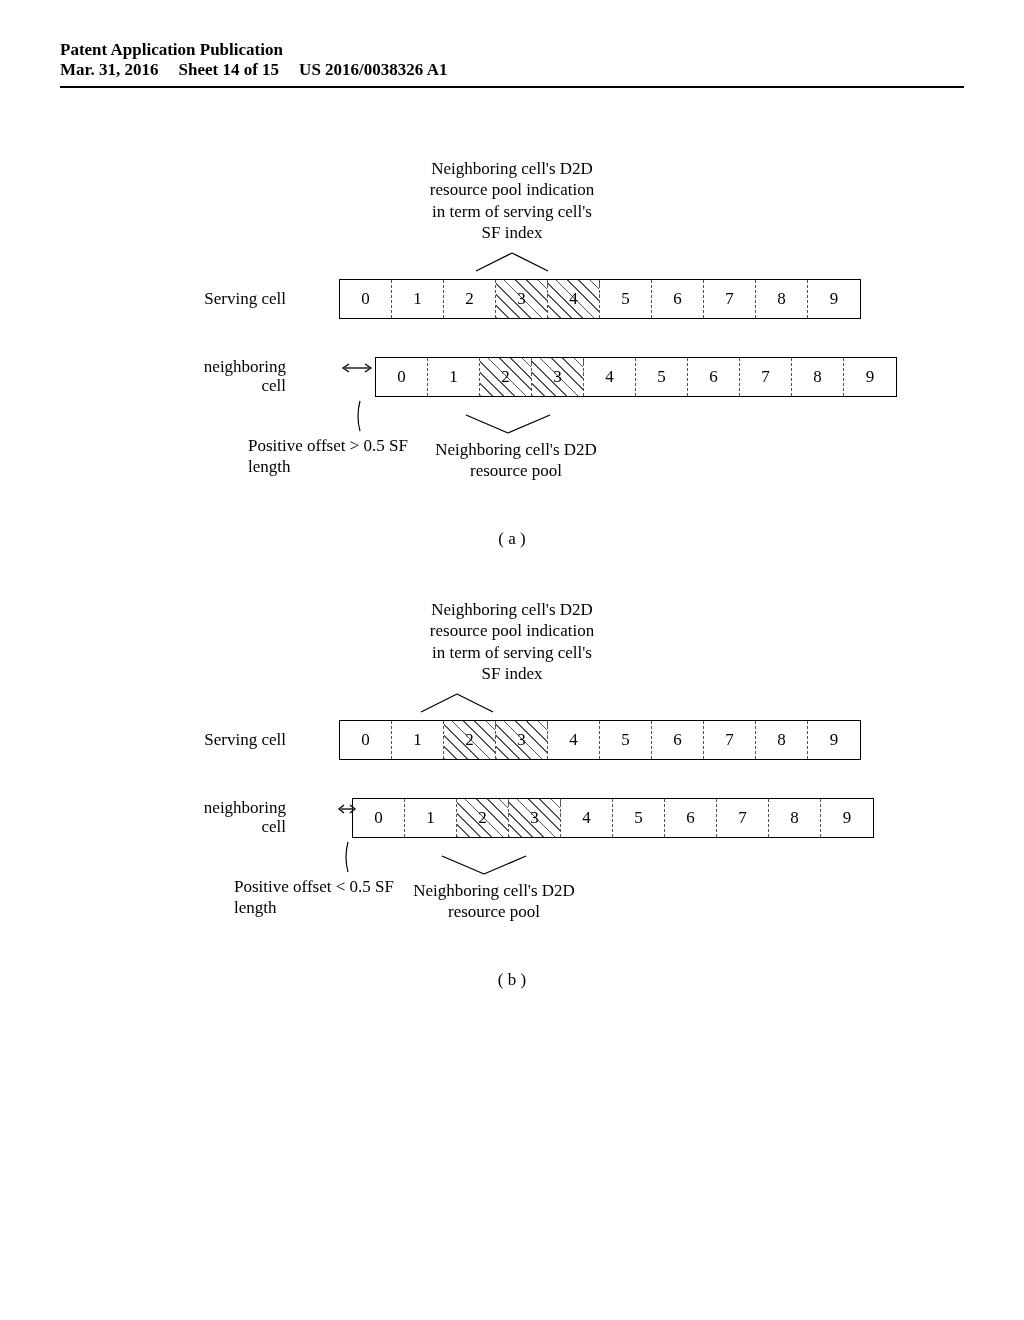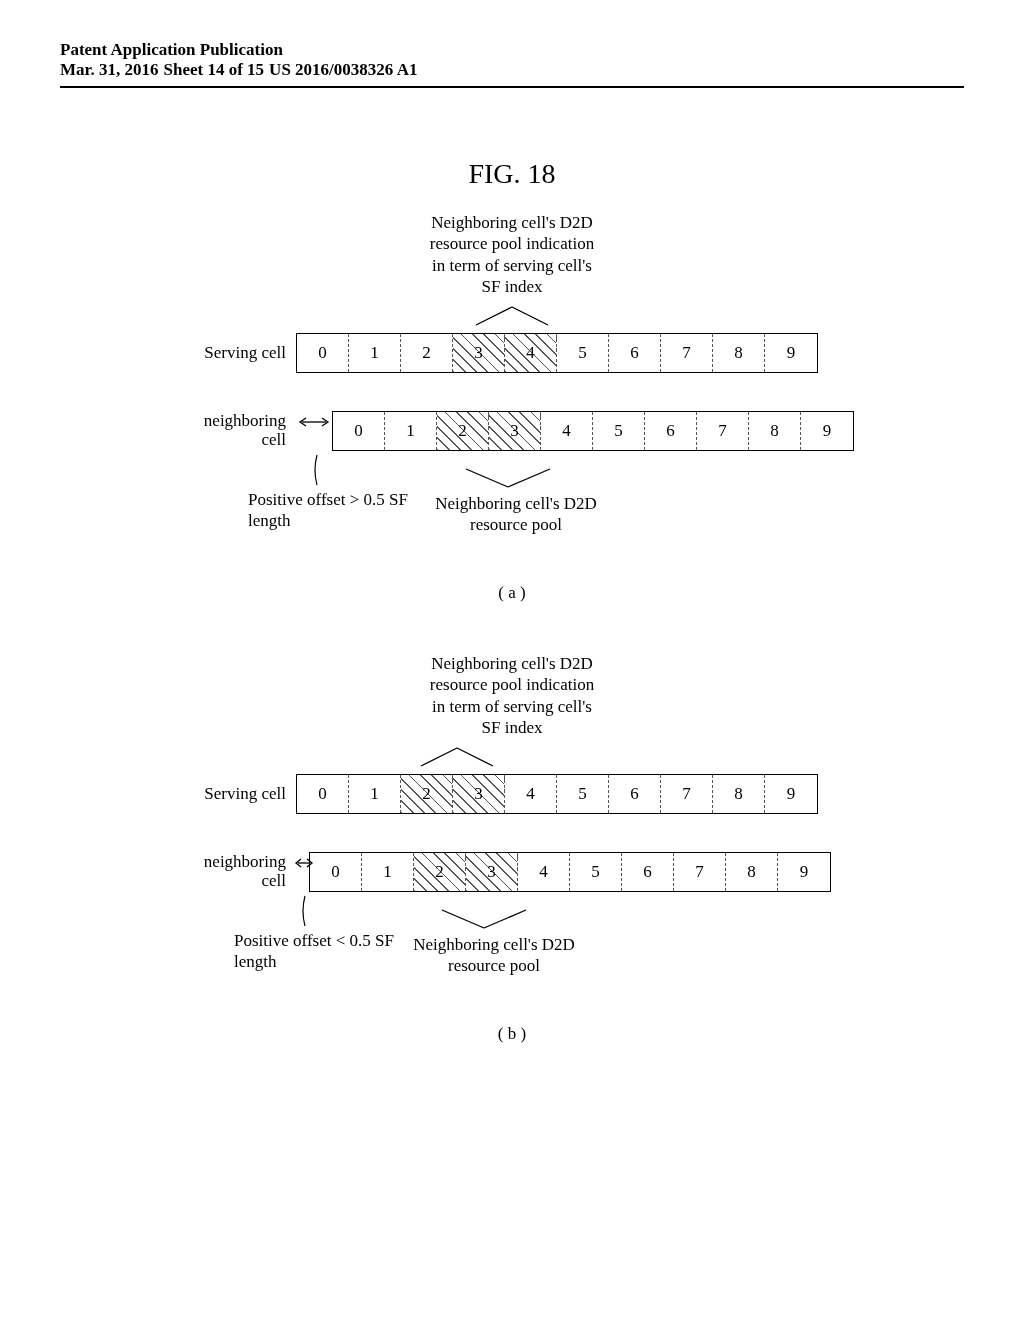--- a/index.html
+++ b/index.html
@@ -19,21 +19,21 @@
   .header {
     display: flex;
     justify-content: space-between;
     font-size: 17px;
     margin-bottom: 6px;
     font-weight: bold;
     flex-direction: column;
   }
   .header-right {
     display: flex;
-    gap: 5px;
+    gap: 20px;
   }
   .rule {
     border: none;
     border-top: 2px solid #000;
     margin: 0 0 70px 0;
   }
   .fig-title {
     text-align: center;
     font-size: 28px;
     margin-bottom: 22px;
@@ -56,20 +56,21 @@
     margin-bottom: 4px;
   }
   .annot-brace svg, .annot-brace-down svg {
     display: block;
   }
 
   .row {
     display: flex;
     align-items: center;
     margin-bottom: 12px;
+    gap: 43px;
   }
   .row-label {
     width: 94px;
     text-align: right;
     padding-right: 10px;
     font-size: 17px;
     line-height: 1.1;
   }
   .frame-wrap {
     position: relative;
@@ -152,21 +153,20 @@
   <div class="header">
     <div>Patent Application Publication</div>
     <div class="header-right">
       <span>Mar. 31, 2016</span>
       <span>Sheet 14 of 15</span>
       <span>US 2016/0038326 A1</span>
     </div>
   </div>
   <hr class="rule">
 
-  <div class="fig-title">FIG. 18</div>
 
   <div class="block">
 
     <div class="top-annot">
       <div>Neighboring cell's D2D</div>
       <div>resource pool indication</div>
       <div>in term of serving cell's</div>
       <div>SF index</div>
     </div>
     <div class="annot-brace">

